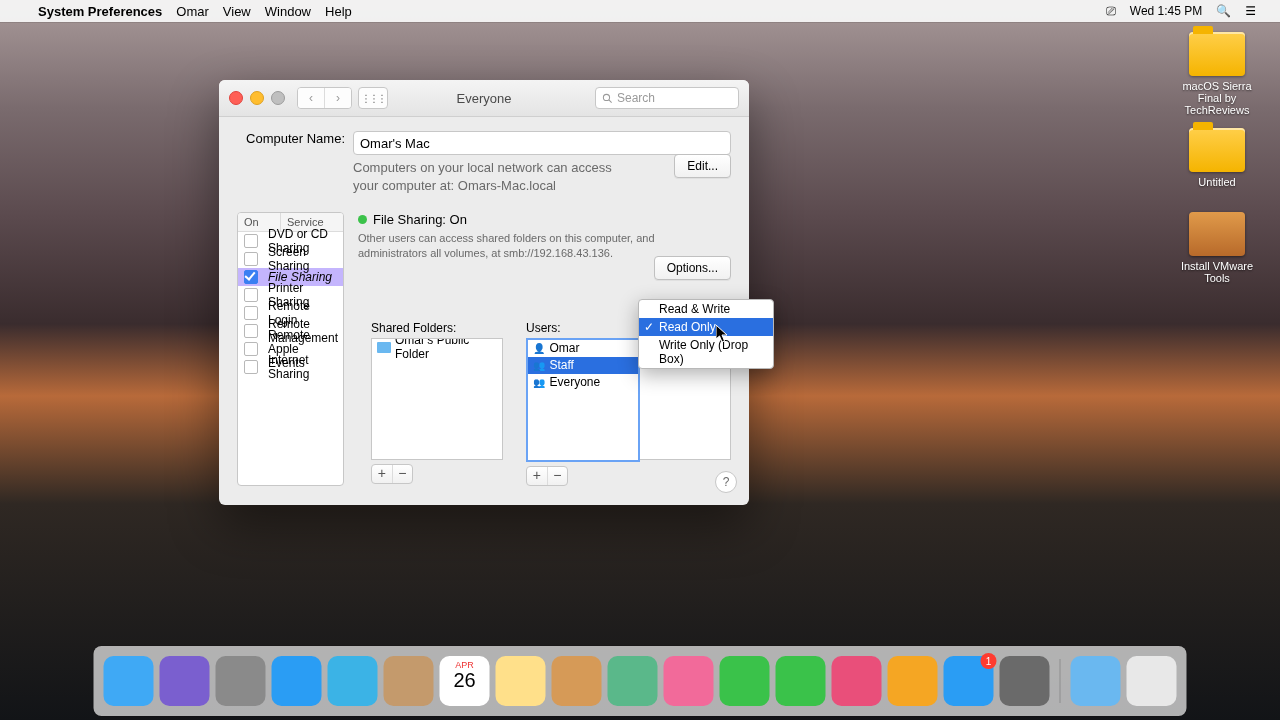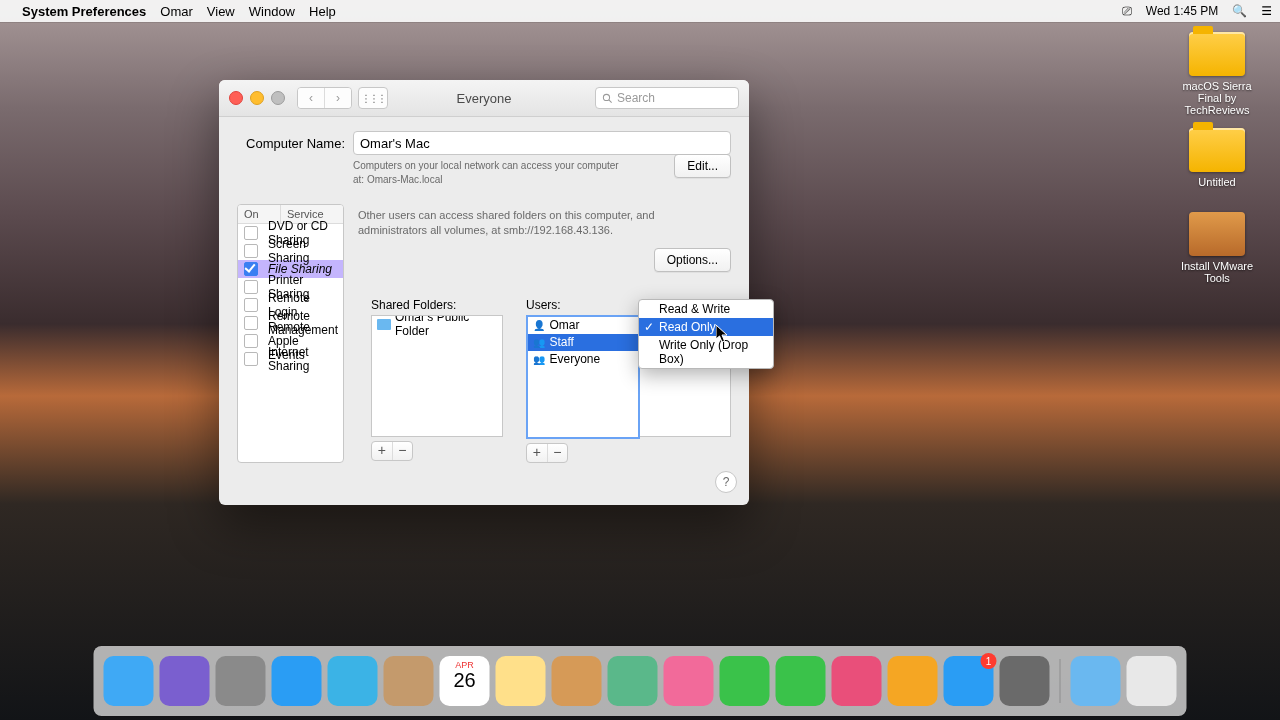--- a/index.html
+++ b/index.html
@@ -1,17 +1,17 @@
 <!DOCTYPE html>
 <html><head>
 <meta charset="utf-8">
 <style>
 html,body{margin:0;padding:0;width:1280px;height:720px;overflow:hidden;font-family:-apple-system,'Helvetica Neue',Arial,sans-serif;font-size:13px;color:#000;}
 .desktop{position:relative;width:1280px;height:720px;background:linear-gradient(180deg,#a99a9a 0%,#7a6b6e 15%,#5b4a4e 30%,#3a2c2e 45%,#b86a3a 55%,#2f2823 70%,#121417 100%);}
-.menubar{position:absolute;top:0;left:0;right:0;height:22px;background:rgba(245,245,245,.95);display:flex;align-items:center;font-size:13px;padding:0 8px;box-shadow:0 1px 0 rgba(0,0,0,.1);justify-content:space-between;}
+.menubar{position:absolute;top:0;left:0;right:0;height:22px;background:rgba(245,245,245,.95);display:flex;align-items:center;font-size:13px;padding:0 24px;box-shadow:0 1px 0 rgba(0,0,0,.1);justify-content:space-between;}
 .menubar .apple{font-size:14px;margin-right:14px;}
 .menubar .app{font-weight:600;margin-right:14px;}
 .menubar .mi{margin-right:14px;}
 .menubar .right{margin-left:auto;display:flex;align-items:center;gap:14px;}
 .menubar .right span{font-size:12px;}
 .desktop-icon{position:absolute;width:90px;text-align:center;color:#fff;font-size:11px;text-shadow:0 1px 2px rgba(0,0,0,.6);}
 .desktop-icon .glyph{width:56px;height:44px;margin:0 auto 4px;border-radius:4px;}
 .folder-glyph{background:linear-gradient(180deg,#ffcf4a,#f5b400);box-shadow:inset 0 2px 0 rgba(255,255,255,.5),0 1px 3px rgba(0,0,0,.4);position:relative;}
 .folder-glyph::before{content:"";position:absolute;top:-6px;left:4px;width:20px;height:8px;background:#f5b400;border-radius:2px 2px 0 0;}
 .pkg-glyph{background:linear-gradient(180deg,#e09a4a,#b86a2a);border-radius:6px;box-shadow:0 1px 3px rgba(0,0,0,.5);}
@@ -23,24 +23,24 @@
 .tl-min{background:#ffbd2e;border:1px solid #dea123;}
 .tl-max{background:#bfbfbf;border:1px solid #9c9c9c;}
 .nav-btns{display:flex;margin-left:12px;border:1px solid #c7c7c7;border-radius:4px;overflow:hidden;}
 .nav-btns span{width:26px;height:20px;display:flex;align-items:center;justify-content:center;background:#fdfdfd;color:#9a9a9a;font-size:12px;}
 .nav-btns span+span{border-left:1px solid #dcdcdc;}
 .grid-btn{margin-left:6px;border:1px solid #c7c7c7;border-radius:4px;height:20px;width:28px;background:#fdfdfd;display:flex;align-items:center;justify-content:center;color:#6a6a6a;font-size:10px;letter-spacing:-2px;}
 .win-title{position:absolute;left:0;right:0;text-align:center;font-size:13px;color:#4a4a4a;pointer-events:none;}
 .searchbox{margin-left:auto;width:130px;height:20px;border:1px solid #c7c7c7;border-radius:4px;background:#fff;display:flex;align-items:center;padding:0 6px;color:#9a9a9a;font-size:12px;}
 .searchbox svg{margin-right:4px;}
 .content{padding:14px 18px;}
-.row-name{display:flex;align-items:center;gap:8px;margin-bottom:4px;}
+.row-name{display:flex;gap:8px;margin-bottom:4px;}
 .row-name label{font-size:13px;text-align:right;flex:0 0 108px;}
 .row-name input{flex:1;height:22px;border:1px solid #c7c7c7;border-radius:4px;padding:0 6px;font-size:13px;background:#fff;}
-.subtext{font-size:10px;color:#6a6a6a;margin-left:116px;max-width:270px;line-height:1.35;}
+.subtext{font-size:13px;color:#6a6a6a;margin-left:116px;max-width:270px;line-height:1.35;}
 .edit-btn{position:absolute;right:18px;top:74px;}
 .mac-btn{height:20px;padding:1px 12px;border:1px solid #c0c0c0;border-radius:4px;background:linear-gradient(180deg,#fff,#f1f1f1);font-size:12px;display:inline-flex;align-items:center;box-shadow:0 1px 0 rgba(0,0,0,.05);}
 .panes{display:flex;gap:14px;margin-top:18px;}
 .service-list{width:154px;border:1px solid #c7c7c7;border-radius:4px;background:#fff;overflow:hidden;}
 .service-head{display:flex;font-size:11px;color:#555;background:#f5f5f5;border-bottom:1px solid #dcdcdc;}
 .service-head span{padding:3px 6px;}
 .service-head .on{width:30px;border-right:1px solid #dcdcdc;}
 .service-row{display:flex;align-items:center;font-size:12px;height:18px;padding:0 6px;}
 .service-row.sel{background:#c4b5fd;font-style:italic;}
 .chk{width:12px;height:12px;border:1px solid #b8b8b8;border-radius:2px;margin-right:10px;background:#fff;flex-shrink:0;}
@@ -173,20 +173,24 @@
                 <span>Remote Apple Events</span>
               </div>
               <div class="service-row">
                 <span class="chk"></span>
                 <span>Internet Sharing</span>
               </div>
             </div>
         </div>
 
         <div class="detail">
+          <div class="status-line">
+            <span class="dot"></span>
+            <span>File Sharing: On</span>
+          </div>
           <div class="detail-sub">Other users can access shared folders on this computer, and administrators all volumes, at smb://192.168.43.136.</div>
           <div class="mac-btn opts-btn">Options...</div>
 
           <div class="lists">
             <div class="list-col">
               <div class="list-label">Shared Folders:</div>
               <div class="list-box">
                 <div class="li">
                   <span class="folder-icon-sm"></span>
                   <span>Omar's Public Folder</span>

